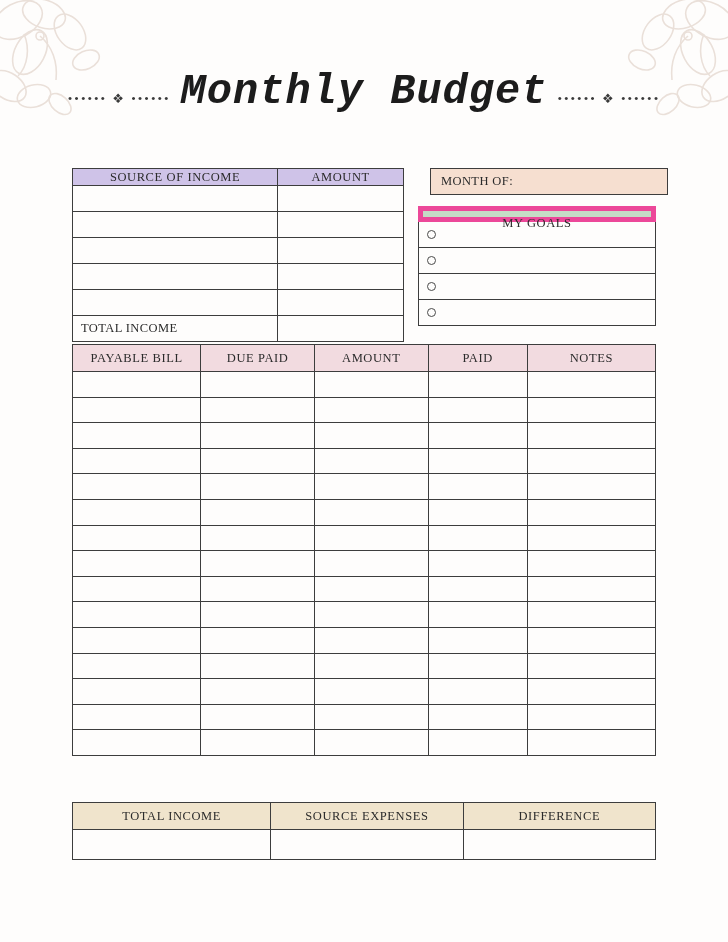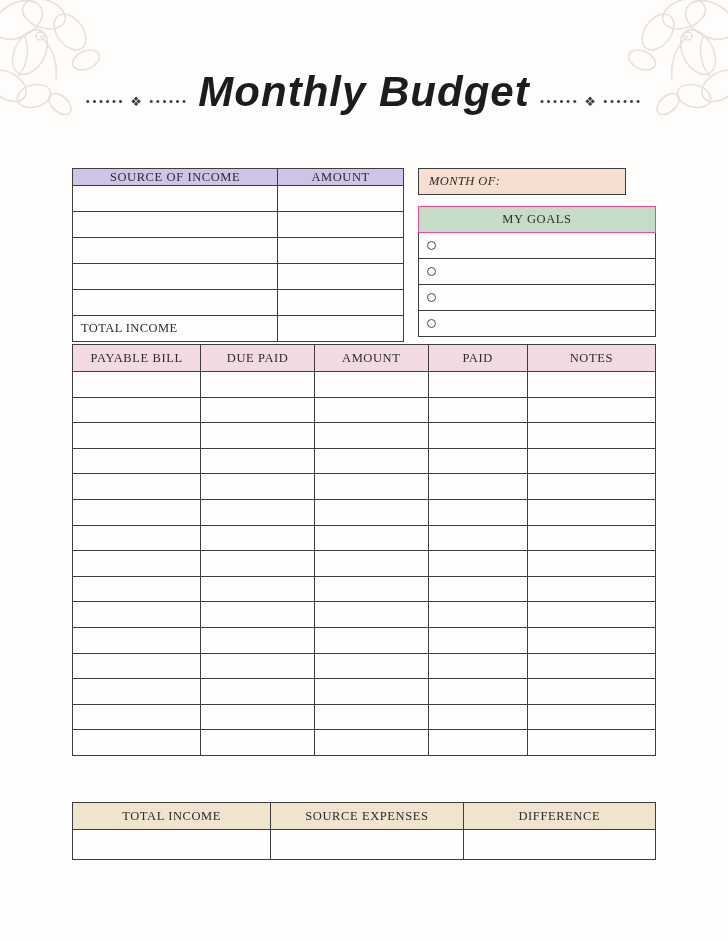--- a/index.html
+++ b/index.html
@@ -37,21 +37,21 @@
   
   .title-wrap {
     position: absolute;
     top: 62px;
     left: 0;
     right: 0;
     text-align: center;
     height: 70px;
   }
   .title {
-    font-family: Liberation Sans, sans-serif;
+    font-family: Liberation Mono, monospace;
     font-style: italic;
     font-weight: bold;
     font-size: 42px;
     letter-spacing: 1px;
     color: #1c1c1c;
     display: inline-block;
     line-height: 60px;
   }
   .title-orn {
     display: inline-block;
@@ -92,47 +92,46 @@
   .income-block td { height: 26px; }
   .income-block .lbl {
     text-align: left;
     padding-left: 8px;
     font-size: 12.5px;
   }
 
   
   .month-block {
     position: absolute;
-    left: 418px;
+    left: 430px;
     top: 168px;
-    width: 208px;
-    font-style: italic;
+    width: 238px;
   }
   .month-block .bar {
     border: 1px solid #3d3d3d;
     background: #f6dfd0;
     height: 27px;
     line-height: 25px;
     text-align: left;
     padding-left: 10px;
     font-size: 12.5px;
     letter-spacing: 0.4px;
   }
 
   
   .goals-block {
     position: absolute;
     left: 418px;
     top: 206px;
     width: 238px;
   }
   .goals-block .ghdr {
-    border: 1px solid #ec4899;
+    border: 5px solid #ec4899;
     background: #c5dcc6;
-    height: 27px;
+    height: 16px;
     line-height: 25px;
     text-align: center;
     font-size: 12.5px;
     letter-spacing: 0.6px;
   }
   .goal-row {
     border: 1px solid #3d3d3d;
     border-top: none;
     height: 26px;
     display: flex;

